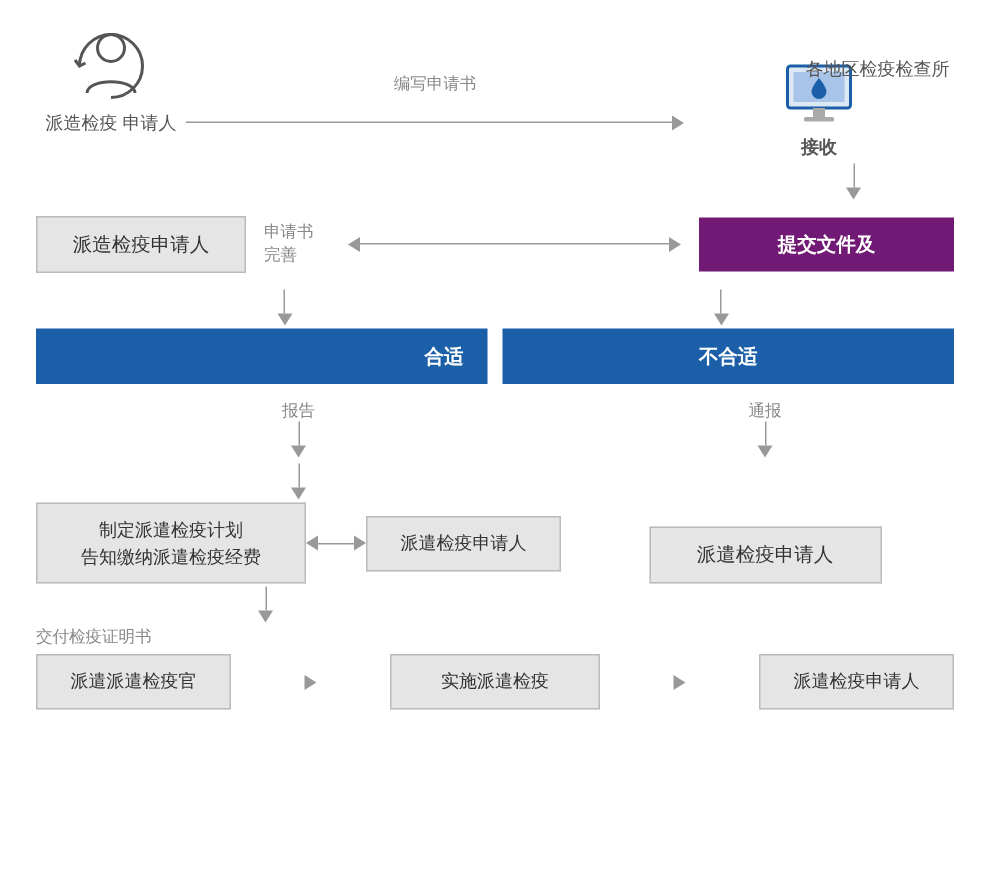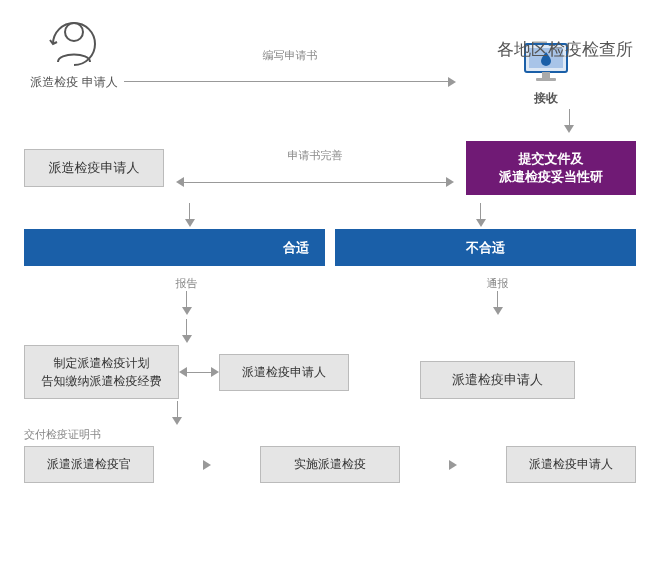--- a/index.html
+++ b/index.html
@@ -218,21 +218,21 @@
     <div class="mid">
       <span class="arr-lbl">编写申请书</span>
       <div class="arr">
         <div class="ln"></div>
         <div class="hd-r"></div>
       </div>
     </div>
 
     <div class="right-top">
       <div style="position:relative; display:flex; flex-direction:column; align-items:center;">
-        <span style="position:absolute; top:-2px; right:-60px; font-size:17px; color:#555; white-space:nowrap;">各地区检疫检查所</span>
+        <span style="position:absolute; top:-2px; right:-60px; font-size:12px; color:#555; white-space:nowrap;">各地区检疫检查所</span>
         <svg width="54" height="46" viewBox="0 0 54 46">
 
           <rect x="6" y="4" width="42" height="28" rx="2" ry="2" fill="#dde8f5" stroke="#1a5fa8" stroke-width="2"></rect>
 
           <rect x="10" y="8" width="34" height="20" fill="#a8c4e8"></rect>
 
           <rect x="23" y="32" width="8" height="6" fill="#aaa"></rect>
           <rect x="17" y="38" width="20" height="3" rx="1" fill="#aaa"></rect>
 
           <path d="M27 12 C27 12 22 18 22 21 A5 5 0 0 0 32 21 C32 18 27 12 27 12Z" fill="#1a5fa8"></path>
@@ -246,32 +246,31 @@
     <div class="va">
       <div class="va-line"></div>
       <div class="va-head"></div>
     </div>
   </div>
 
   <div class="sec2">
 
     <div class="bx-gray w140">派造检疫申请人</div>
 
-    <div class="sec2 mid2" style="flex:1; display:flex; flex-direction:column; align-items:center;">
+    <div class="sec2 mid2" style="flex:1; display:flex; flex-direction:row; align-items:center;">
       <span class="ba-lbl">申请书完善</span>
       <div class="ba" style="width:100%;">
         <div class="ba-lh"></div>
         <div class="ba-line"></div>
         <div class="ba-rh"></div>
       </div>
     </div>
 
     <div class="bx-green" style="width:170px;">
       <span>提交文件及</span><br>
-      <span>派遣检疫妥当性研</span>
     </div>
   </div>
 
   <div style="display:flex; width:100%;">
 
     <div style="flex:1; display:flex; justify-content:center; padding-left:20px;">
       <div class="va">
         <div class="va-line"></div>
         <div class="va-head"></div>
       </div>
@@ -301,21 +300,21 @@
       </div>
 
 
       <div class="va">
         <div class="va-line"></div>
         <div class="va-head"></div>
       </div>
 
       <div style="display:flex; align-items:center; width:100%;">
 
-        <div class="bx-gray" style="width:155px; font-size:12px; line-height:1.5; padding:8px 10px;">
+        <div class="bx-gray" style="width:180px; font-size:12px; line-height:1.5; padding:8px 10px;">
           <span>制定派遣检疫计划</span><br>
           <span>告知缴纳派遣检疫经费</span>
         </div>
 
         <div class="ba" style="width:40px;">
           <div class="ba-lh"></div>
           <div class="ba-line"></div>
           <div class="ba-rh"></div>
         </div>
 

